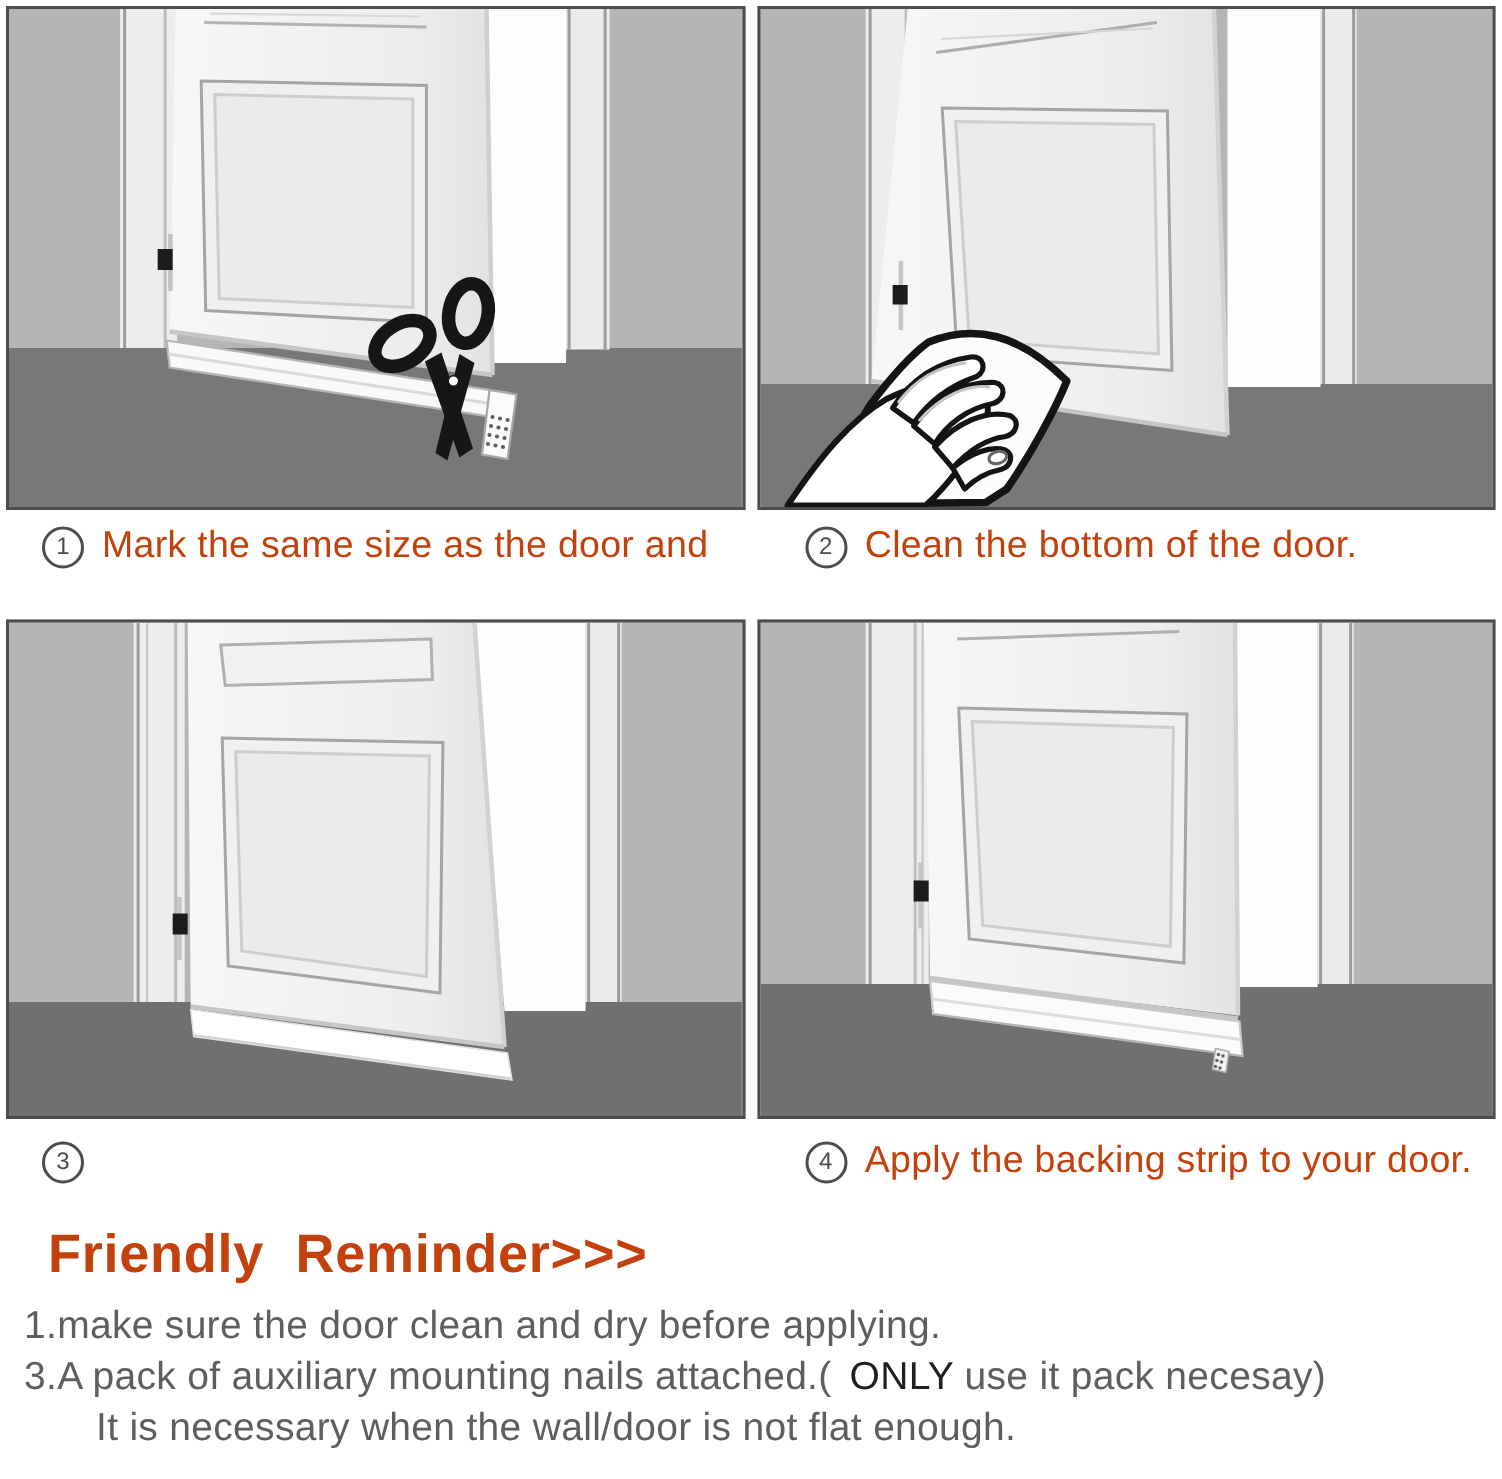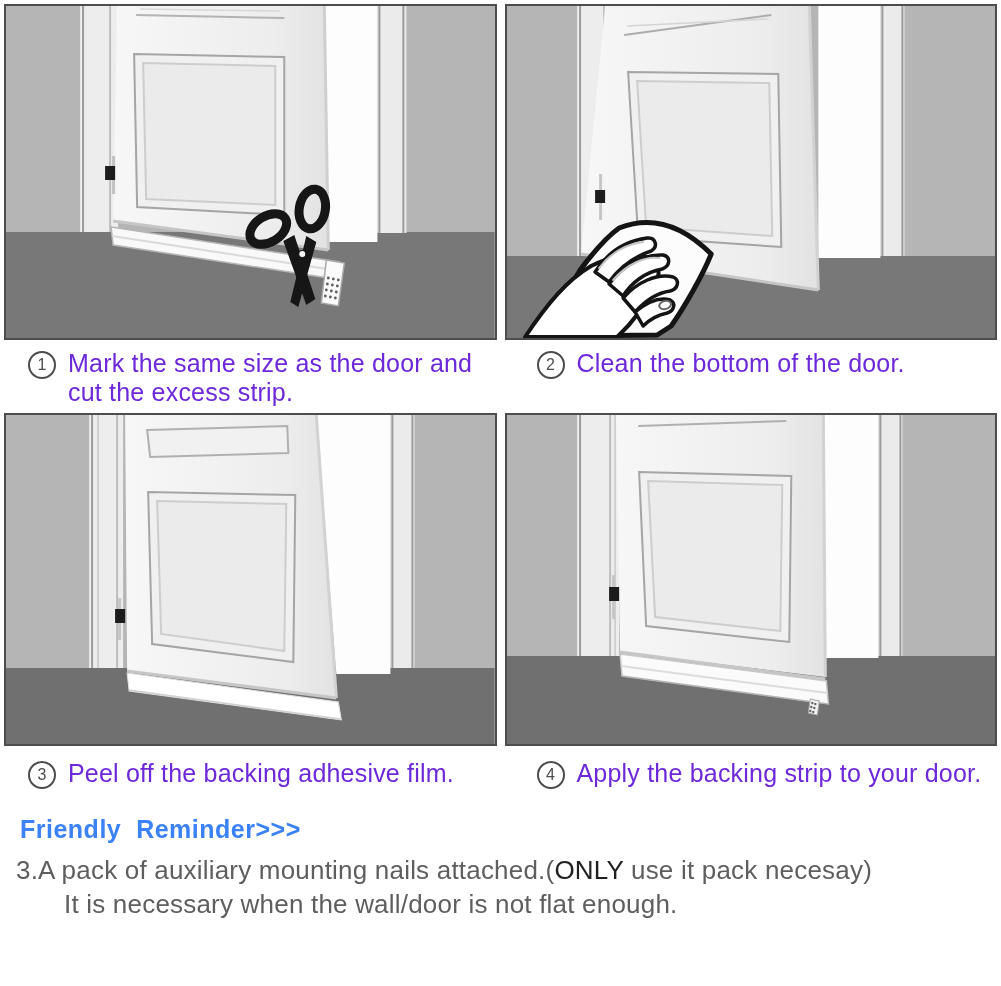--- a/index.html
+++ b/index.html
@@ -20,33 +20,33 @@
   .caprow { display:flex; box-sizing:border-box; }
   .caprow1 { height:73px; padding-top:9px; }
   .caprow2 { height:58px; padding-top:13px; }
   .cap { width:50%; box-sizing:border-box; padding-left:28px; display:flex; align-items:flex-start; }
   .capR { padding-left:36px; }
   .circ {
     flex:0 0 auto; width:24px; height:24px; border:2px solid #4c4c4c; border-radius:50%;
     display:flex; align-items:center; justify-content:center;
     font-size:16px; color:#4c4c4c; margin-right:12px; margin-top:2px;
   }
-  .capText { font-size:25px; color:#6d28d9; line-height:29px; letter-spacing:0.2px; }
+  .capText { font-size:25px; color:#c2410c; line-height:29px; letter-spacing:0.2px; }
 
   .reminder { padding-top:7px; }
   .rem-title {
-    font-size:25px; font-weight:bold; color:#3b82f6;
-    margin:4px 0 10px 20px; white-space:pre; letter-spacing:0.5px;
+    font-size:36px; font-weight:bold; color:#c2410c;
+    margin:4px 0 10px 32px; white-space:pre; letter-spacing:0.5px;
   }
   .rem-item {
     font-size:26px; color:#5e5e5e; line-height:33px;
     margin:0 0 1px 16px; letter-spacing:0.2px; white-space:pre;
   }
   .rem-item.indent { margin-left:64px; }
-  .rem-em { color:#1f1f1f; }
+  .rem-em { color:#1f1f1f;margin-left:12px; }
 </style>
 </head>
 <body>
 
 <div class="sheet">
 
   <div class="prow prow1">
 
     <div class="panel">
       <svg viewBox="0 0 488 332" preserveAspectRatio="none">
@@ -156,21 +156,20 @@
         </g>
       </svg>
     </div>
   </div>
 
   <div class="caprow caprow1">
     <div class="cap">
       <span class="circ">1</span>
       <div class="capText">
         <div>Mark the same size as the door and</div>
-        <div>cut the excess strip.</div>
       </div>
     </div>
     <div class="cap capR">
       <span class="circ">2</span>
       <div class="capText">Clean the bottom of the door.</div>
     </div>
   </div>
 
   <div class="prow prow2">
 
@@ -261,27 +260,27 @@
               <circle cx="306" cy="297" r="1.2"></circle>
           </g>
         </g>
       </svg>
     </div>
   </div>
 
   <div class="caprow caprow2">
     <div class="cap">
       <span class="circ">3</span>
-      <div class="capText">Peel off the backing adhesive film.</div>
     </div>
     <div class="cap capR">
       <span class="circ">4</span>
       <div class="capText">Apply the backing strip to your door.</div>
     </div>
   </div>
 
   <div class="reminder">
     <div class="rem-title">Friendly  Reminder&gt;&gt;&gt;</div>
+    <div class="rem-item">1.make sure the door clean and dry before applying.</div>
     <div class="rem-item"><span>3.A pack of auxiliary mounting nails attached.(</span><span class="rem-em">ONLY</span><span> use it pack necesay)</span></div>
     <div class="rem-item indent">It is necessary when the wall/door is not flat enough.</div>
   </div>
 
 </div>
 
 </body></html>

